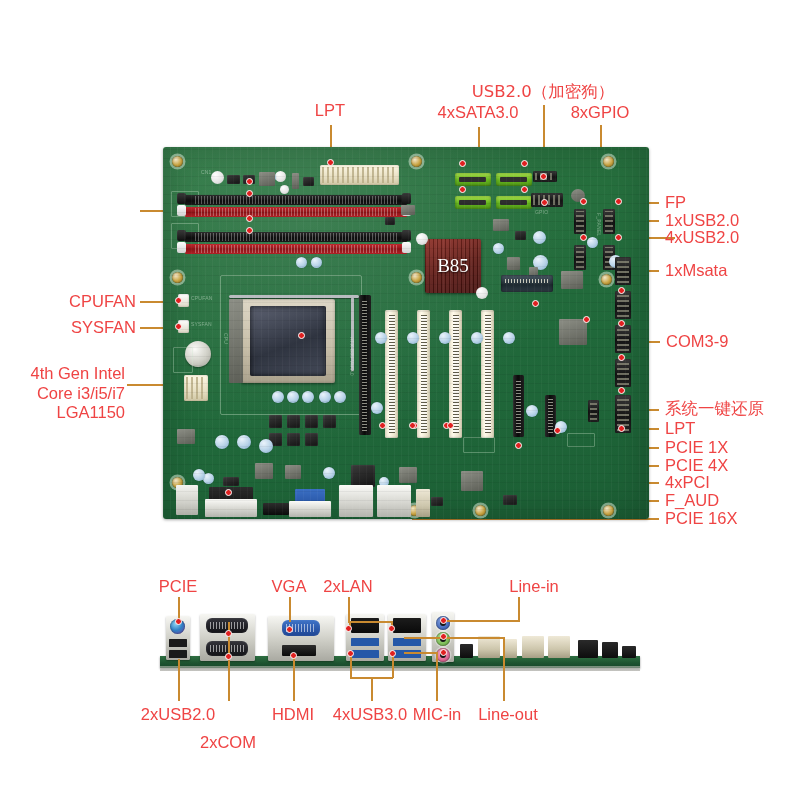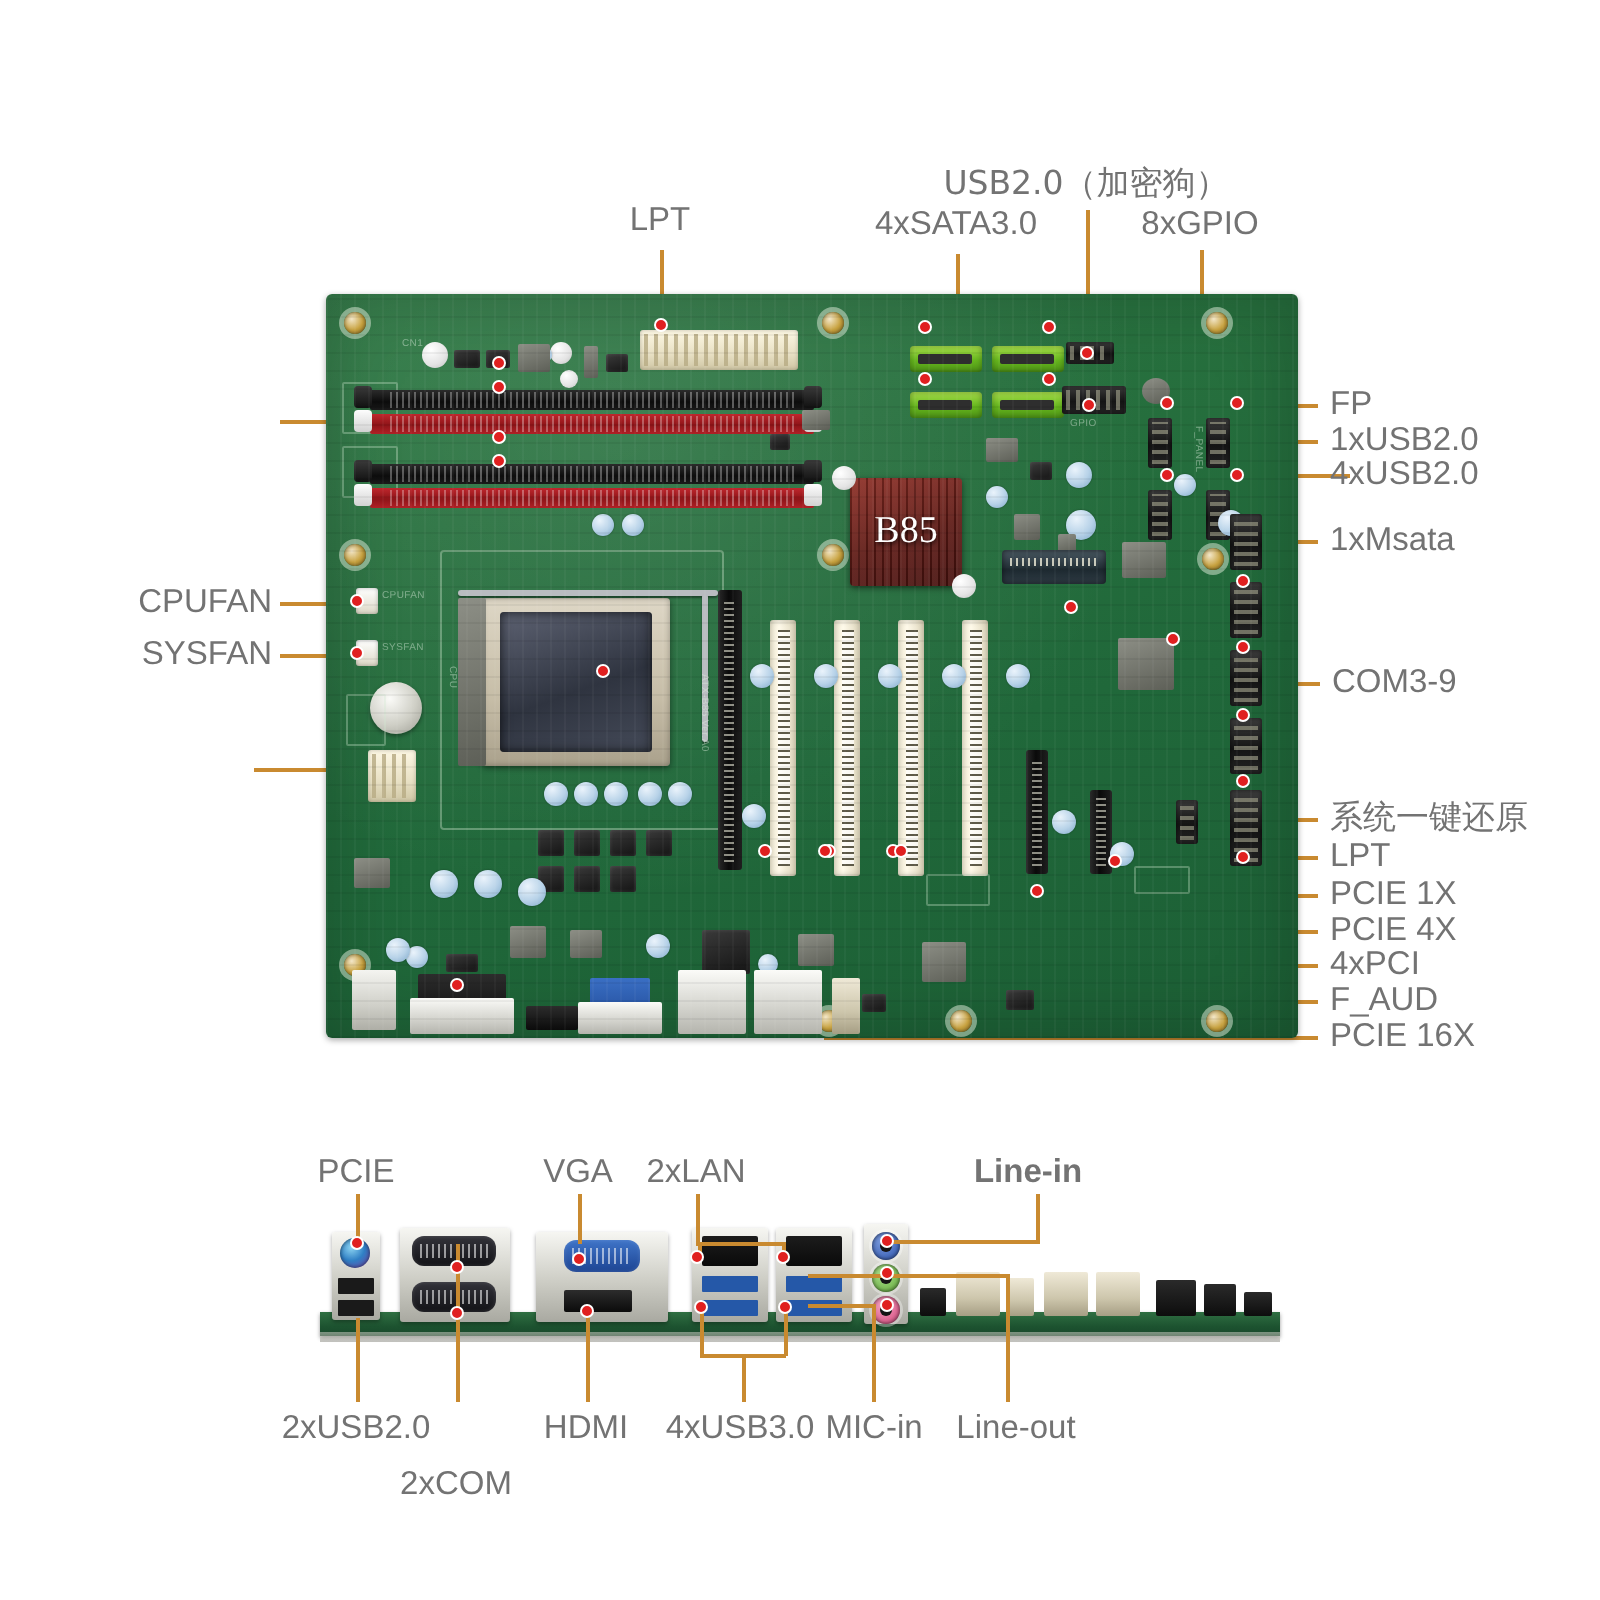--- a/index.html
+++ b/index.html
@@ -1,21 +1,21 @@
 <!DOCTYPE html>
 <html><head>
 <meta charset="utf-8">
 <style>
   html,body{margin:0;padding:0;background:#ffffff;}
   body{width:800px;height:800px;position:relative;overflow:hidden;
        font-family:"Liberation Sans","DejaVu Sans",sans-serif;}
   #stage{position:absolute;left:0;top:0;width:800px;height:800px;background:#fff;}
 
   
-  .lbl{position:absolute;color:#737373;font-size:16.5px;line-height:19px;white-space:nowrap;}
+  .lbl{position:absolute;color:#ef4444;font-size:16.5px;line-height:19px;white-space:nowrap;}
   .lbl.r{text-align:right;}
   .lbl.c{text-align:center;}
   .lbl.two{line-height:19.5px;white-space:normal;}
   .cn{font-family:"DejaVu Sans","Liberation Sans",sans-serif;}
 
   
   .ld{position:absolute;background:#c98a30;}
   .ld.h{height:1.6px;}
   .ld.v{width:1.6px;}
   .dot{position:absolute;width:7px;height:7px;border-radius:50%;
@@ -480,20 +480,25 @@
   <div class="dot" style="left:225px;top:489px;"></div>
   <div class="dot" style="left:409px;top:422px;"></div>
 
   <div class="lbl c" style="left:280px;top:101px;width:100px;">LPT</div>
   <div class="lbl c" style="left:418px;top:103px;width:120px;">4xSATA3.0</div>
   <div class="lbl c cn" style="left:458px;top:82px;width:170px;">USB2.0（加密狗）</div>
   <div class="lbl c" style="left:553px;top:103px;width:94px;">8xGPIO</div>
 
   <div class="lbl r" style="left:8px;top:292px;width:128px;">CPUFAN</div>
   <div class="lbl r" style="left:8px;top:318px;width:128px;">SYSFAN</div>
+  <div class="lbl r two" style="left:8px;top:364px;width:117px;">
+    <span>4th Gen Intel</span><br>
+    <span>Core i3/i5/i7</span><br>
+    <span>LGA1150</span>
+  </div>
 
   <div class="lbl" style="left:665px;top:193px;">FP</div>
   <div class="lbl" style="left:665px;top:211px;">1xUSB2.0</div>
   <div class="lbl" style="left:665px;top:228px;">4xUSB2.0</div>
   <div class="lbl" style="left:665px;top:261px;">1xMsata</div>
   <div class="lbl" style="left:666px;top:332px;">COM3-9</div>
   <div class="lbl cn" style="left:665px;top:399px;">系统一键还原</div>
   <div class="lbl" style="left:665px;top:419px;">LPT</div>
   <div class="lbl" style="left:665px;top:438px;">PCIE 1X</div>
   <div class="lbl" style="left:665px;top:456px;">PCIE 4X</div>
@@ -572,21 +577,21 @@
   <div class="ld v" style="left:371px;top:677px;height:24px;"></div>
   <div class="ld h" style="left:444px;top:652px;width:-0px;"></div>
   <div class="ld v" style="left:436px;top:652px;height:49px;"></div>
   <div class="ld h" style="left:404px;top:652px;width:33px;"></div>
   <div class="ld h" style="left:404px;top:637px;width:100px;"></div>
   <div class="ld v" style="left:503px;top:637px;height:64px;"></div>
 
   <div class="lbl c" style="left:128px;top:577px;width:100px;">PCIE</div>
   <div class="lbl c" style="left:239px;top:577px;width:100px;">VGA</div>
   <div class="lbl c" style="left:298px;top:577px;width:100px;">2xLAN</div>
-  <div class="lbl c" style="left:464px;top:577px;width:100px;font-weight:bold;">Line-in</div>
+  <div class="lbl c" style="left:484px;top:577px;width:100px;">Line-in</div>
 
   <div class="lbl c" style="left:118px;top:705px;width:120px;">2xUSB2.0</div>
   <div class="lbl c" style="left:188px;top:705px;width:80px;margin-top:28px;">2xCOM</div>
   <div class="lbl c" style="left:258px;top:705px;width:70px;">HDMI</div>
   <div class="lbl c" style="left:312px;top:705px;width:116px;">4xUSB3.0</div>
   <div class="lbl c" style="left:397px;top:705px;width:80px;">MIC-in</div>
   <div class="lbl c" style="left:466px;top:705px;width:84px;">Line-out</div>
 
   <div class="dot" style="left:175px;top:618px;"></div>
   <div class="dot" style="left:225px;top:630px;"></div>

